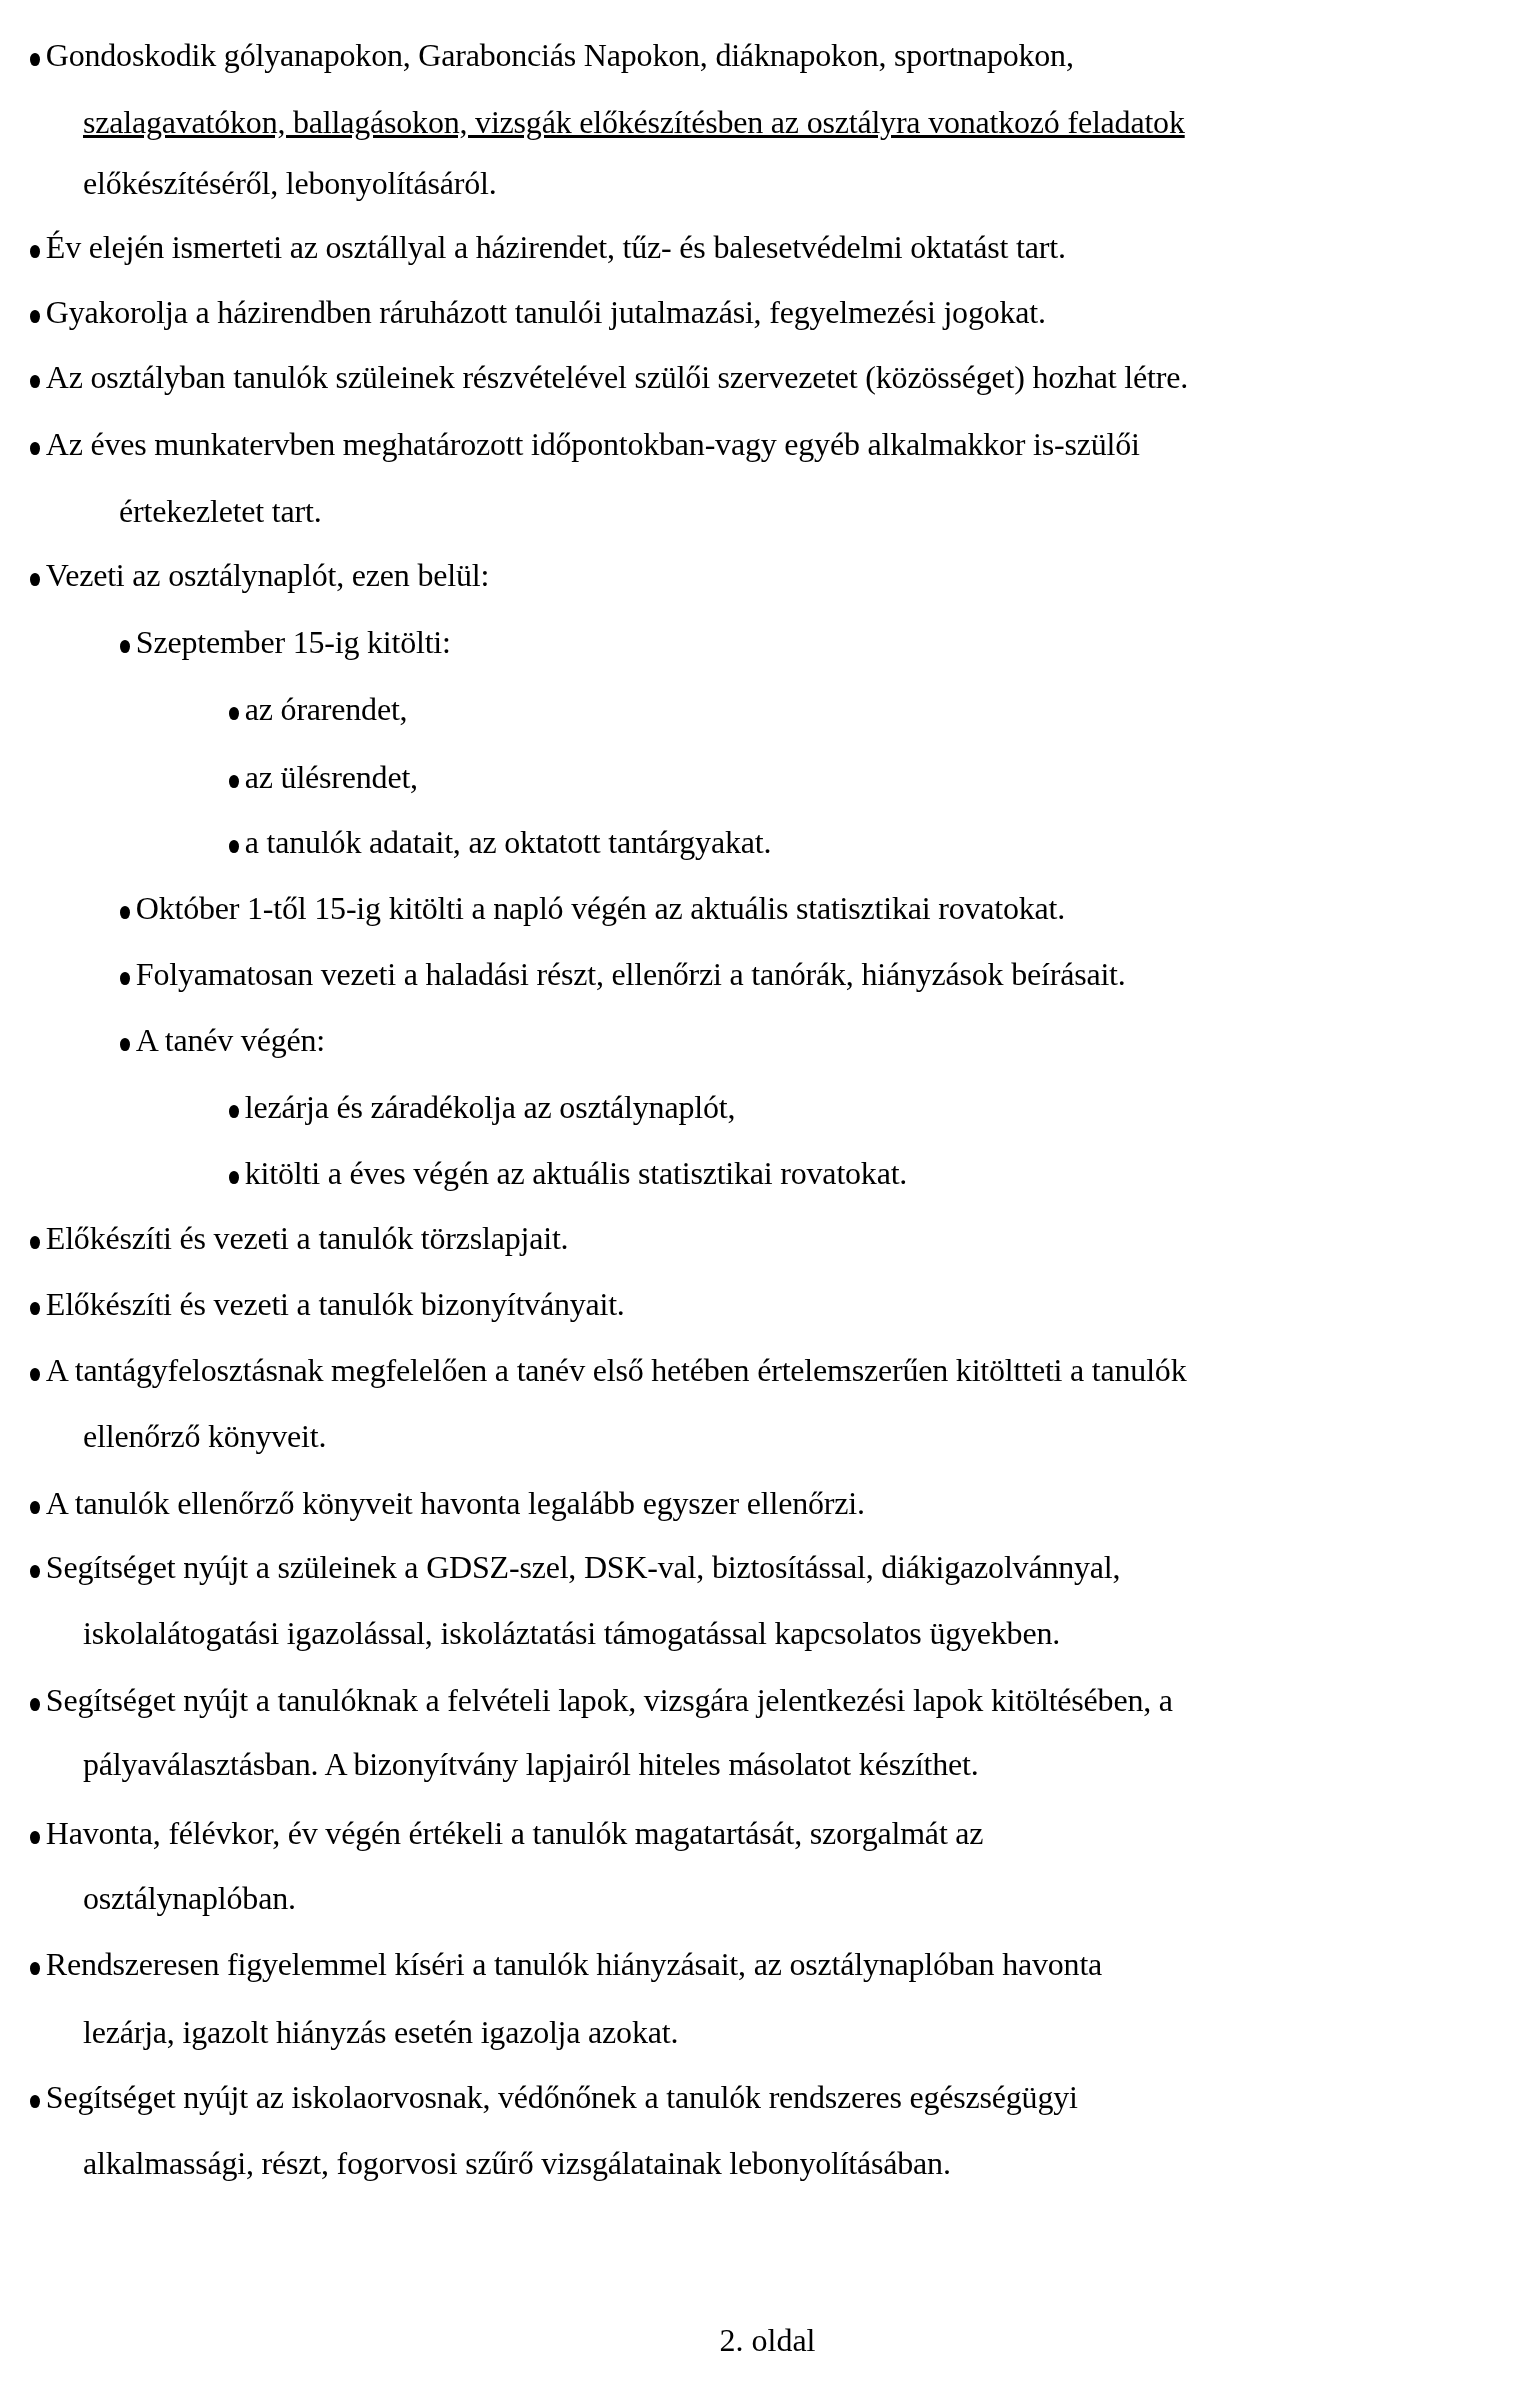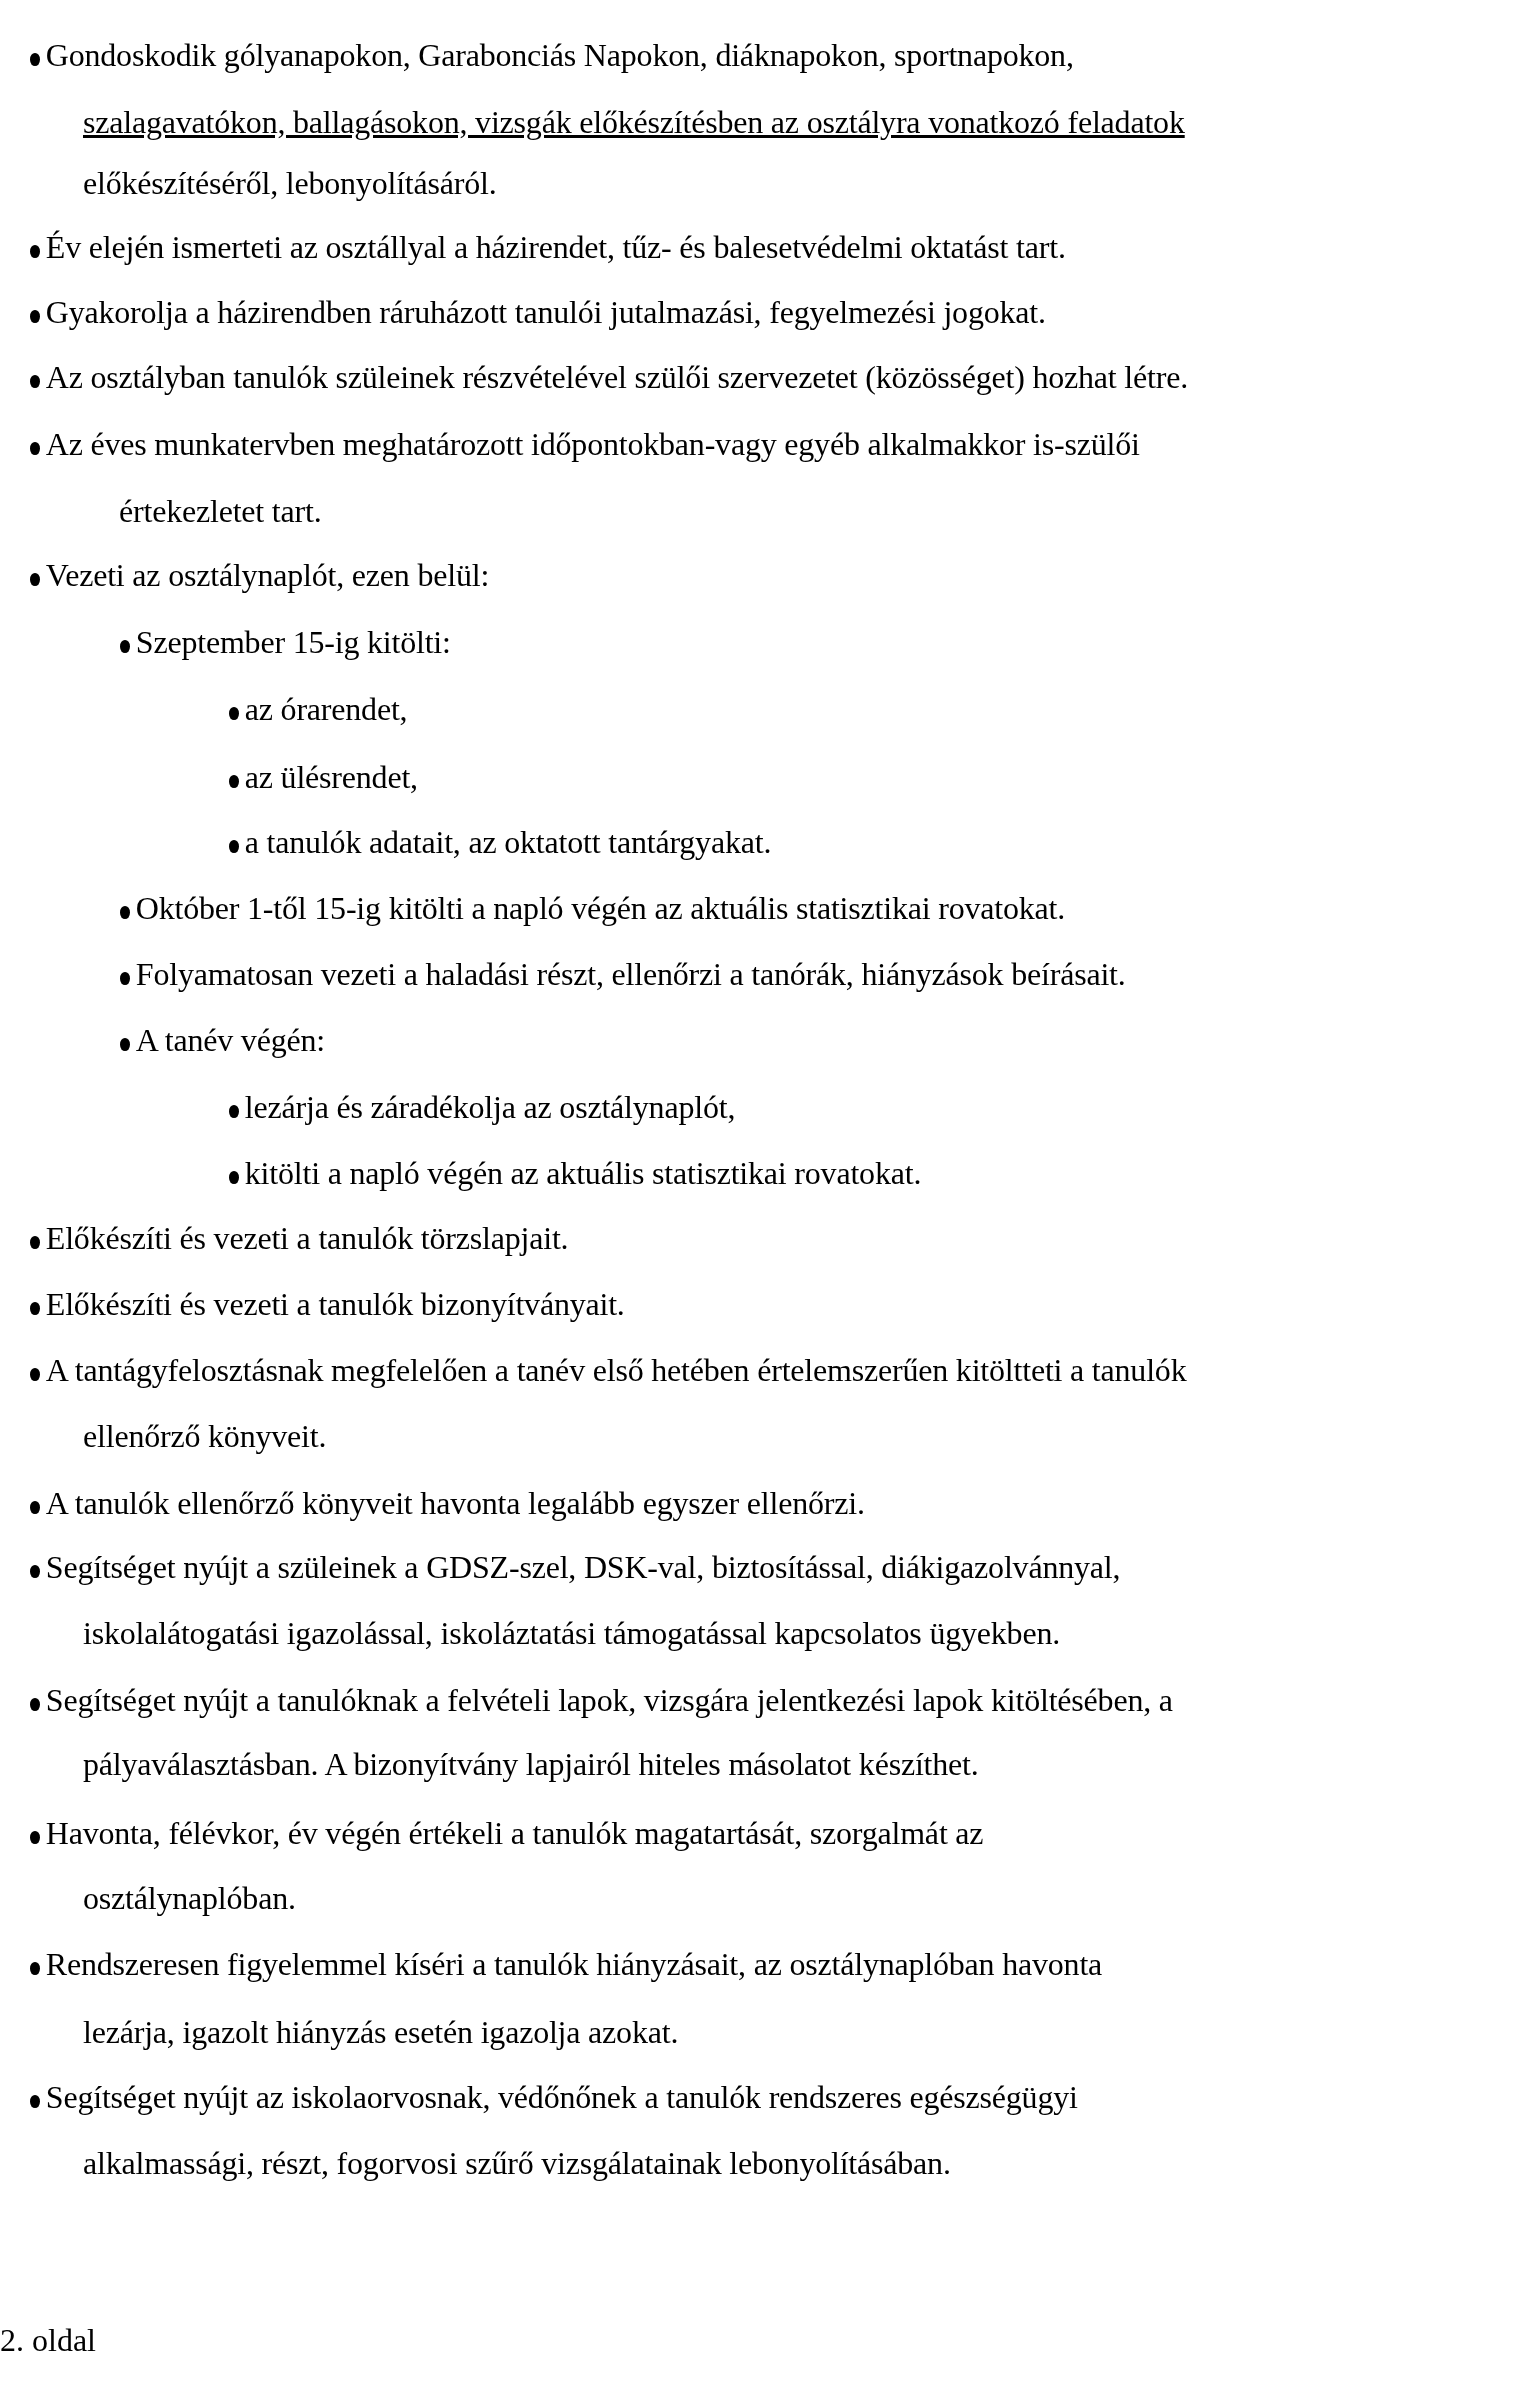--- a/index.html
+++ b/index.html
@@ -36,21 +36,21 @@
       background: #000;
       border-radius: 50%;
       margin-right: 6px;
       vertical-align: 0px;
     }
     .footer {
       position: absolute;
       left: 0;
       width: 1535px;
       top: 2321px;
-      text-align: left;
+      text-align: center;
       font-size: 32px;
       line-height: 38px;
     }
   </style>
 </head>
 <body>
 
 <div class="page">
   <div id="list">
       <div class="line" style="top: 36px; left: 30px;"><span class="bullet"></span><span>Gondoskodik gólyanapokon, Garabonciás Napokon, diáknapokon, sportnapokon,</span></div>
@@ -63,21 +63,21 @@
       <div class="line" style="top: 492px; left: 83px; margin-left: 36px;"><span>értekezletet tart.</span></div>
       <div class="line" style="top: 556px; left: 30px;"><span class="bullet"></span><span>Vezeti az osztálynaplót, ezen belül:</span></div>
       <div class="line" style="top: 623px; left: 120px;"><span class="bullet"></span><span>Szeptember 15-ig kitölti:</span></div>
       <div class="line" style="top: 690px; left: 229px;"><span class="bullet"></span><span>az órarendet,</span></div>
       <div class="line" style="top: 758px; left: 229px;"><span class="bullet"></span><span>az ülésrendet,</span></div>
       <div class="line" style="top: 823px; left: 229px;"><span class="bullet"></span><span>a tanulók adatait, az oktatott tantárgyakat.</span></div>
       <div class="line" style="top: 889px; left: 120px;"><span class="bullet"></span><span>Október 1-től 15-ig kitölti a napló végén az aktuális statisztikai rovatokat.</span></div>
       <div class="line" style="top: 955px; left: 120px;"><span class="bullet"></span><span>Folyamatosan vezeti a haladási részt, ellenőrzi a tanórák, hiányzások beírásait.</span></div>
       <div class="line" style="top: 1021px; left: 120px;"><span class="bullet"></span><span>A tanév végén:</span></div>
       <div class="line" style="top: 1088px; left: 229px;"><span class="bullet"></span><span>lezárja és záradékolja az osztálynaplót,</span></div>
-      <div class="line" style="top: 1154px; left: 229px;"><span class="bullet"></span><span>kitölti a napló végén az aktuális statisztikai rovatokat.</span></div>
+      <div class="line" style="top: 1154px; left: 229px;"><span class="bullet"></span><span>kitölti a éves végén az aktuális statisztikai rovatokat.</span></div>
       <div class="line" style="top: 1219px; left: 30px;"><span class="bullet"></span><span>Előkészíti és vezeti a tanulók törzslapjait.</span></div>
       <div class="line" style="top: 1285px; left: 30px;"><span class="bullet"></span><span>Előkészíti és vezeti a tanulók bizonyítványait.</span></div>
       <div class="line" style="top: 1351px; left: 30px;"><span class="bullet"></span><span>A tantágyfelosztásnak megfelelően a tanév első hetében értelemszerűen kitöltteti a tanulók</span></div>
       <div class="line" style="top: 1417px; left: 83px;"><span>ellenőrző könyveit.</span></div>
       <div class="line" style="top: 1484px; left: 30px;"><span class="bullet"></span><span>A tanulók ellenőrző könyveit havonta legalább egyszer ellenőrzi.</span></div>
       <div class="line" style="top: 1548px; left: 30px;"><span class="bullet"></span><span>Segítséget nyújt a szüleinek a GDSZ-szel, DSK-val, biztosítással, diákigazolvánnyal,</span></div>
       <div class="line" style="top: 1614px; left: 83px;"><span>iskolalátogatási igazolással, iskoláztatási támogatással kapcsolatos ügyekben.</span></div>
       <div class="line" style="top: 1681px; left: 30px;"><span class="bullet"></span><span>Segítséget nyújt a tanulóknak a felvételi lapok, vizsgára jelentkezési lapok kitöltésében, a</span></div>
       <div class="line" style="top: 1745px; left: 83px;"><span>pályaválasztásban. A bizonyítvány lapjairól hiteles másolatot készíthet.</span></div>
       <div class="line" style="top: 1814px; left: 30px;"><span class="bullet"></span><span>Havonta, félévkor, év végén értékeli a tanulók magatartását, szorgalmát az</span></div>

